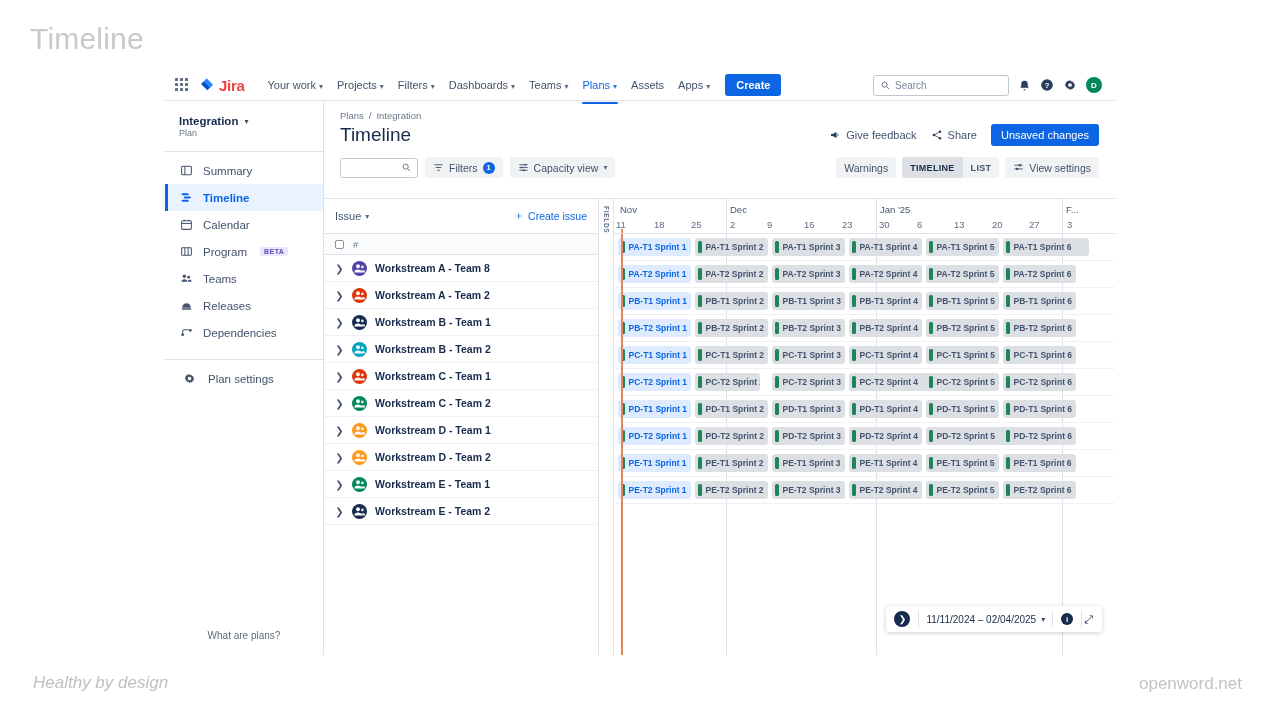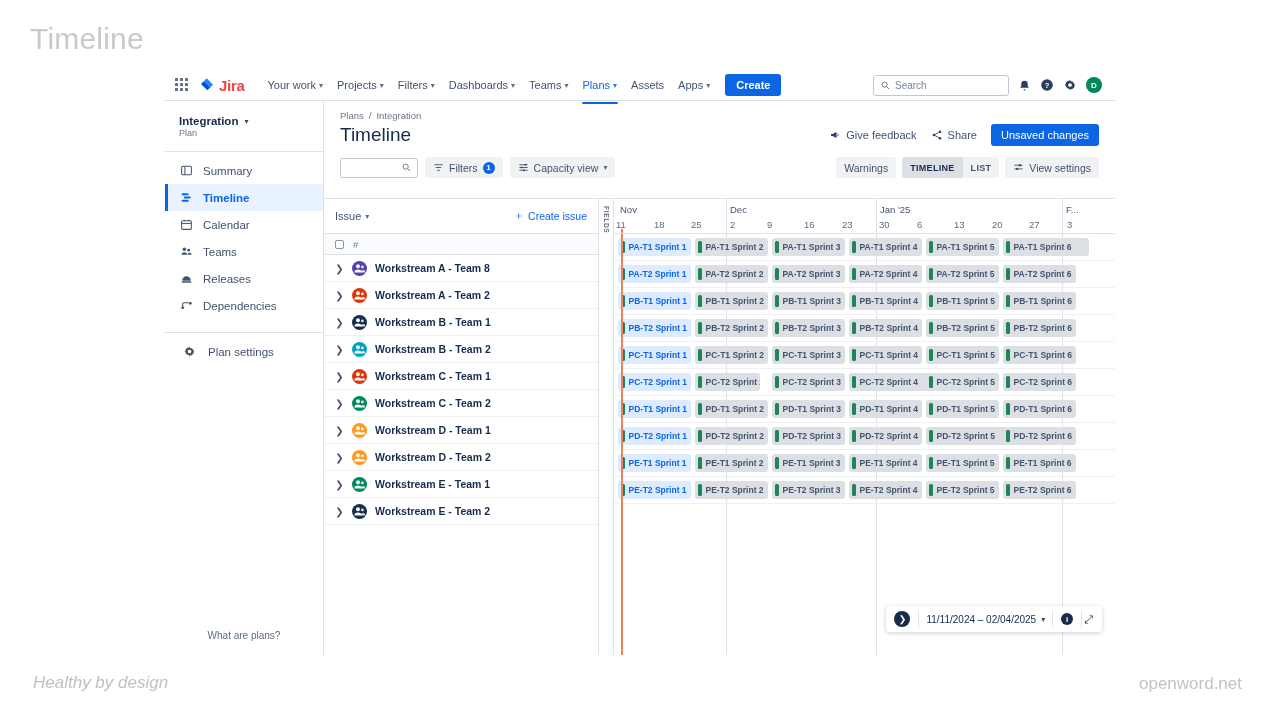--- a/index.html
+++ b/index.html
@@ -37,21 +37,21 @@
     background:#fff;
   }
   .apps-grid{ width:14px; height:14px; display:grid;
     grid-template-columns:repeat(3,3px); grid-template-rows:repeat(3,3px);
     gap:2px; margin-right:10px; }
   .apps-grid i{ background:#626f86; border-radius:.5px; display:block; }
   .jira-logo{ display:flex; align-items:center; gap:4px; margin-right:16px; }
   .jira-word{ font-size:15px; font-weight:600; color:#ef4444; letter-spacing:-.3px; }
   .navitem{
     font-size:11px; color:#42526e; padding:4px 7px; cursor:pointer;
-    display:flex; align-items:center; gap:3px; white-space:nowrap; position:relative;
+    display:flex; align-items:flex-end; gap:3px; white-space:nowrap; position:relative;
   }
   .navitem.active{ color:#0c66e4; }
   .navitem.active::after{
     content:""; position:absolute; left:6px; right:6px; bottom:-9px;
     height:2px; background:#0c66e4; border-radius:2px;
   }
   .caret{ font-size:8px; opacity:.85; }
   .create-btn{
     background:#0c66e4; color:#fff; font-size:11px; font-weight:600;
     padding:5px 11px; border-radius:3px; margin-left:8px; cursor:pointer;
@@ -356,20 +356,31 @@
           <svg width="13" height="13" viewBox="0 0 24 24">
               <rect x="3" y="5" width="18" height="16" rx="2" fill="none" stroke="#44546f" stroke-width="1.9"></rect>
               <line x1="3" y1="10" x2="21" y2="10" stroke="#44546f" stroke-width="1.9"></line>
               <line x1="8" y1="3" x2="8" y2="6" stroke="#44546f" stroke-width="1.9"></line>
               <line x1="16" y1="3" x2="16" y2="6" stroke="#44546f" stroke-width="1.9"></line>
             </svg>
         </span>
         <span>Calendar</span>
       </div>
 
+      <div class="side-item">
+        <span class="side-icon">
+          <svg width="13" height="13" viewBox="0 0 24 24">
+              <rect x="3" y="5" width="18" height="14" rx="1.5" fill="none" stroke="#44546f" stroke-width="1.9"></rect>
+              <line x1="9" y1="5" x2="9" y2="19" stroke="#44546f" stroke-width="1.9"></line>
+              <line x1="15" y1="5" x2="15" y2="19" stroke="#44546f" stroke-width="1.9"></line>
+            </svg>
+        </span>
+        <span>Program</span>
+        <span class="beta">BETA</span>
+      </div>
 
       <div class="side-item">
         <span class="side-icon">
           <svg width="13" height="13" viewBox="0 0 24 24">
               <circle cx="8" cy="8" r="3.2" fill="#44546f"></circle>
               <circle cx="16" cy="9.5" r="2.6" fill="#44546f"></circle>
               <path d="M2.5 18c0-3 2.6-4.8 5.5-4.8S13.5 15 13.5 18z" fill="#44546f"></path>
               <path d="M13.8 18c.2-2.4 1.9-3.8 4.1-3.8 1.9 0 3.6 1.2 3.6 3.8z" fill="#44546f"></path>
             </svg>
         </span>

